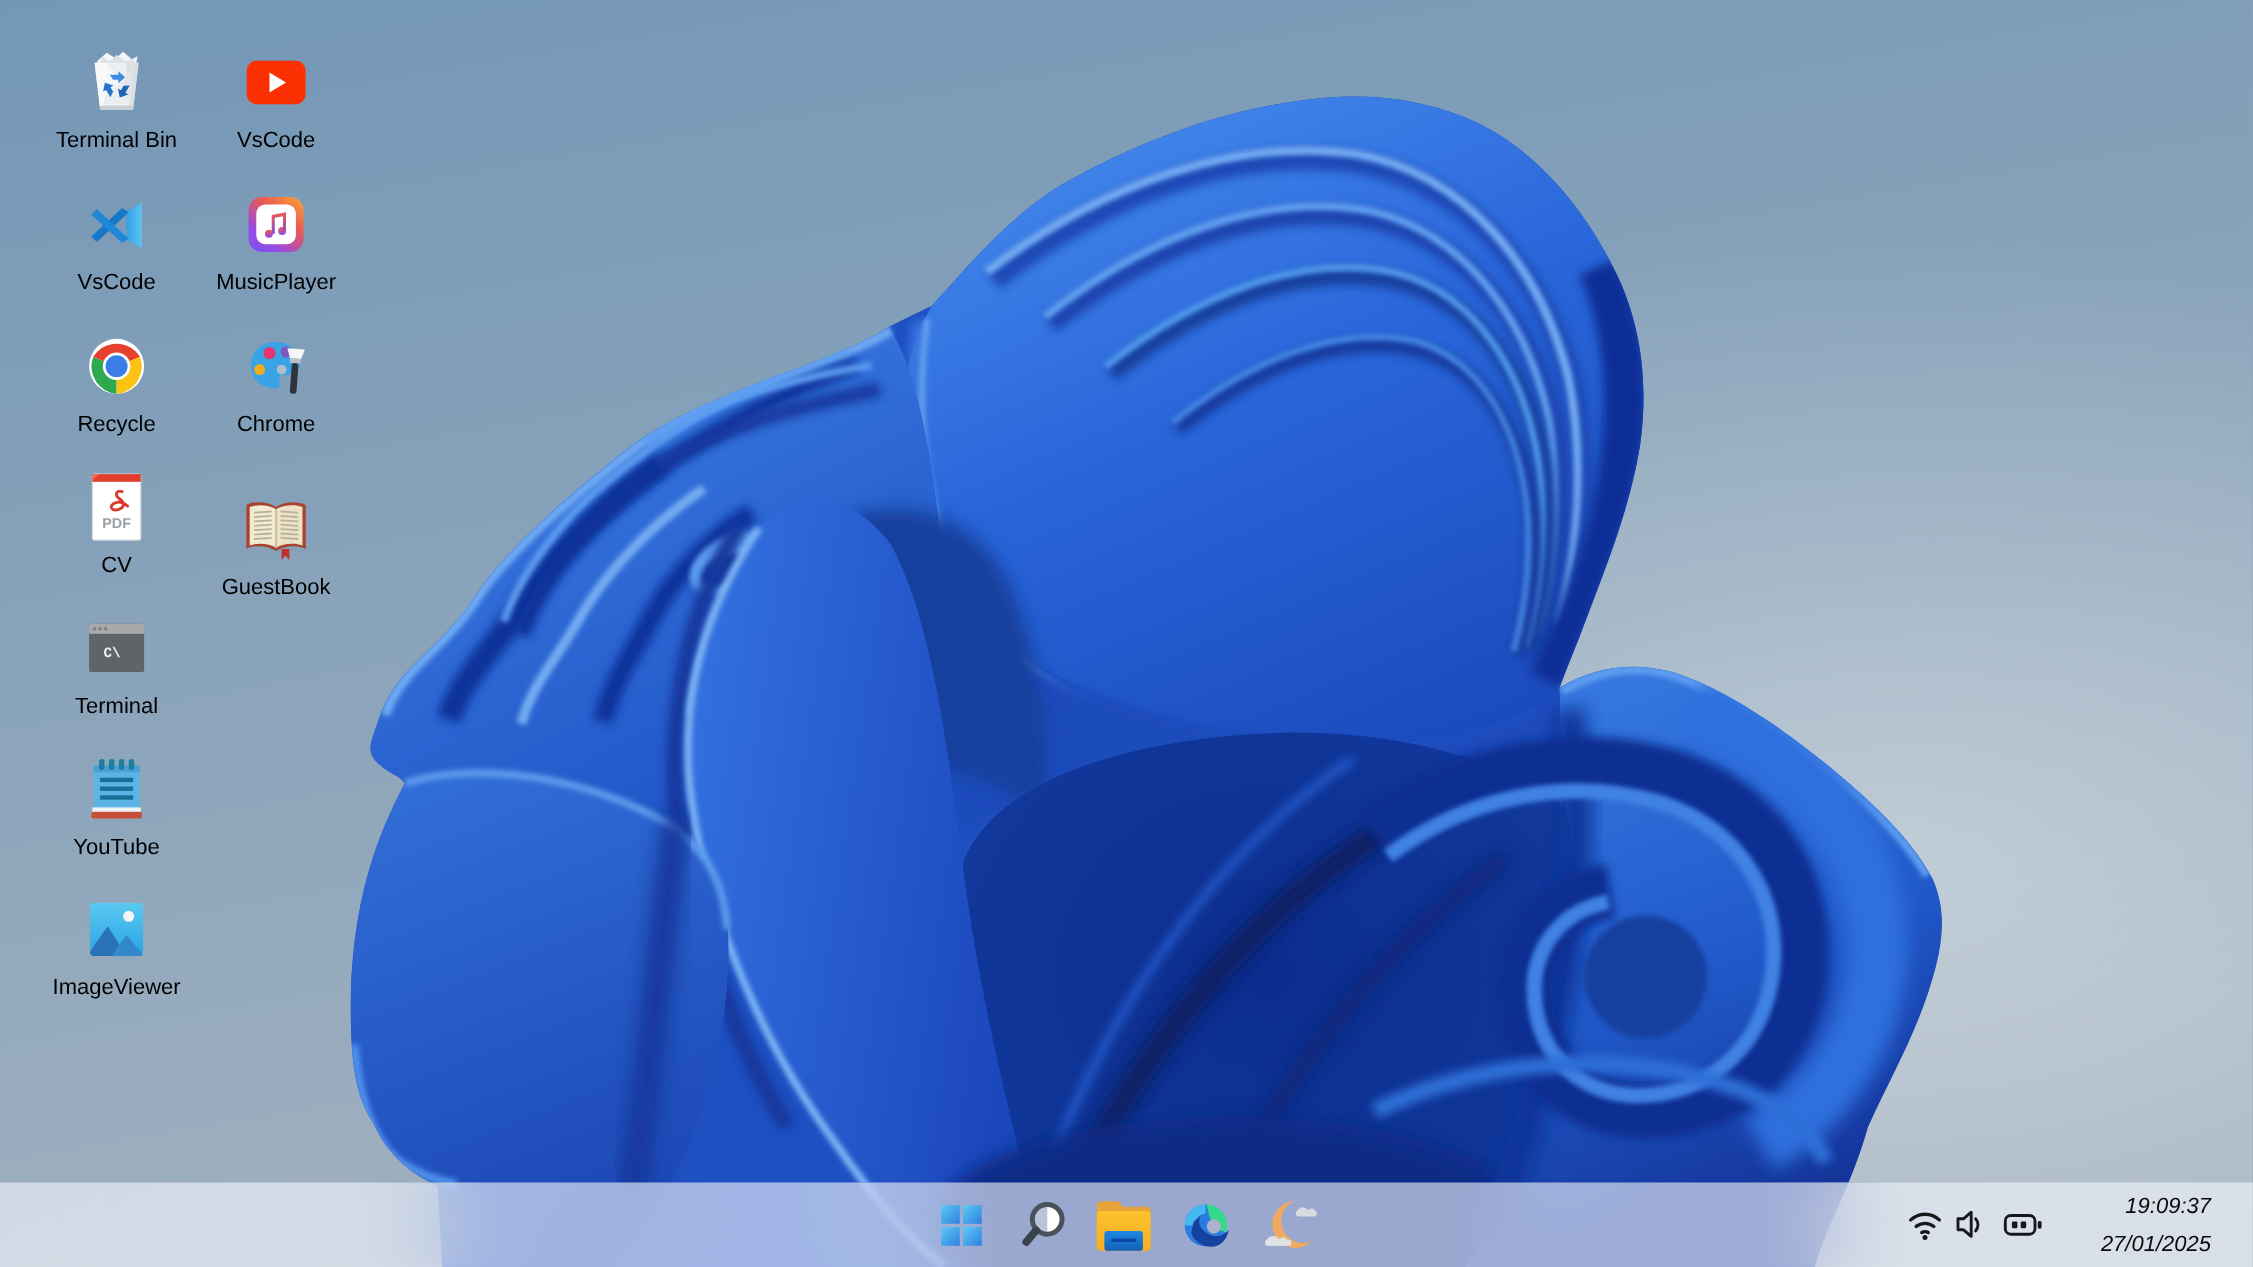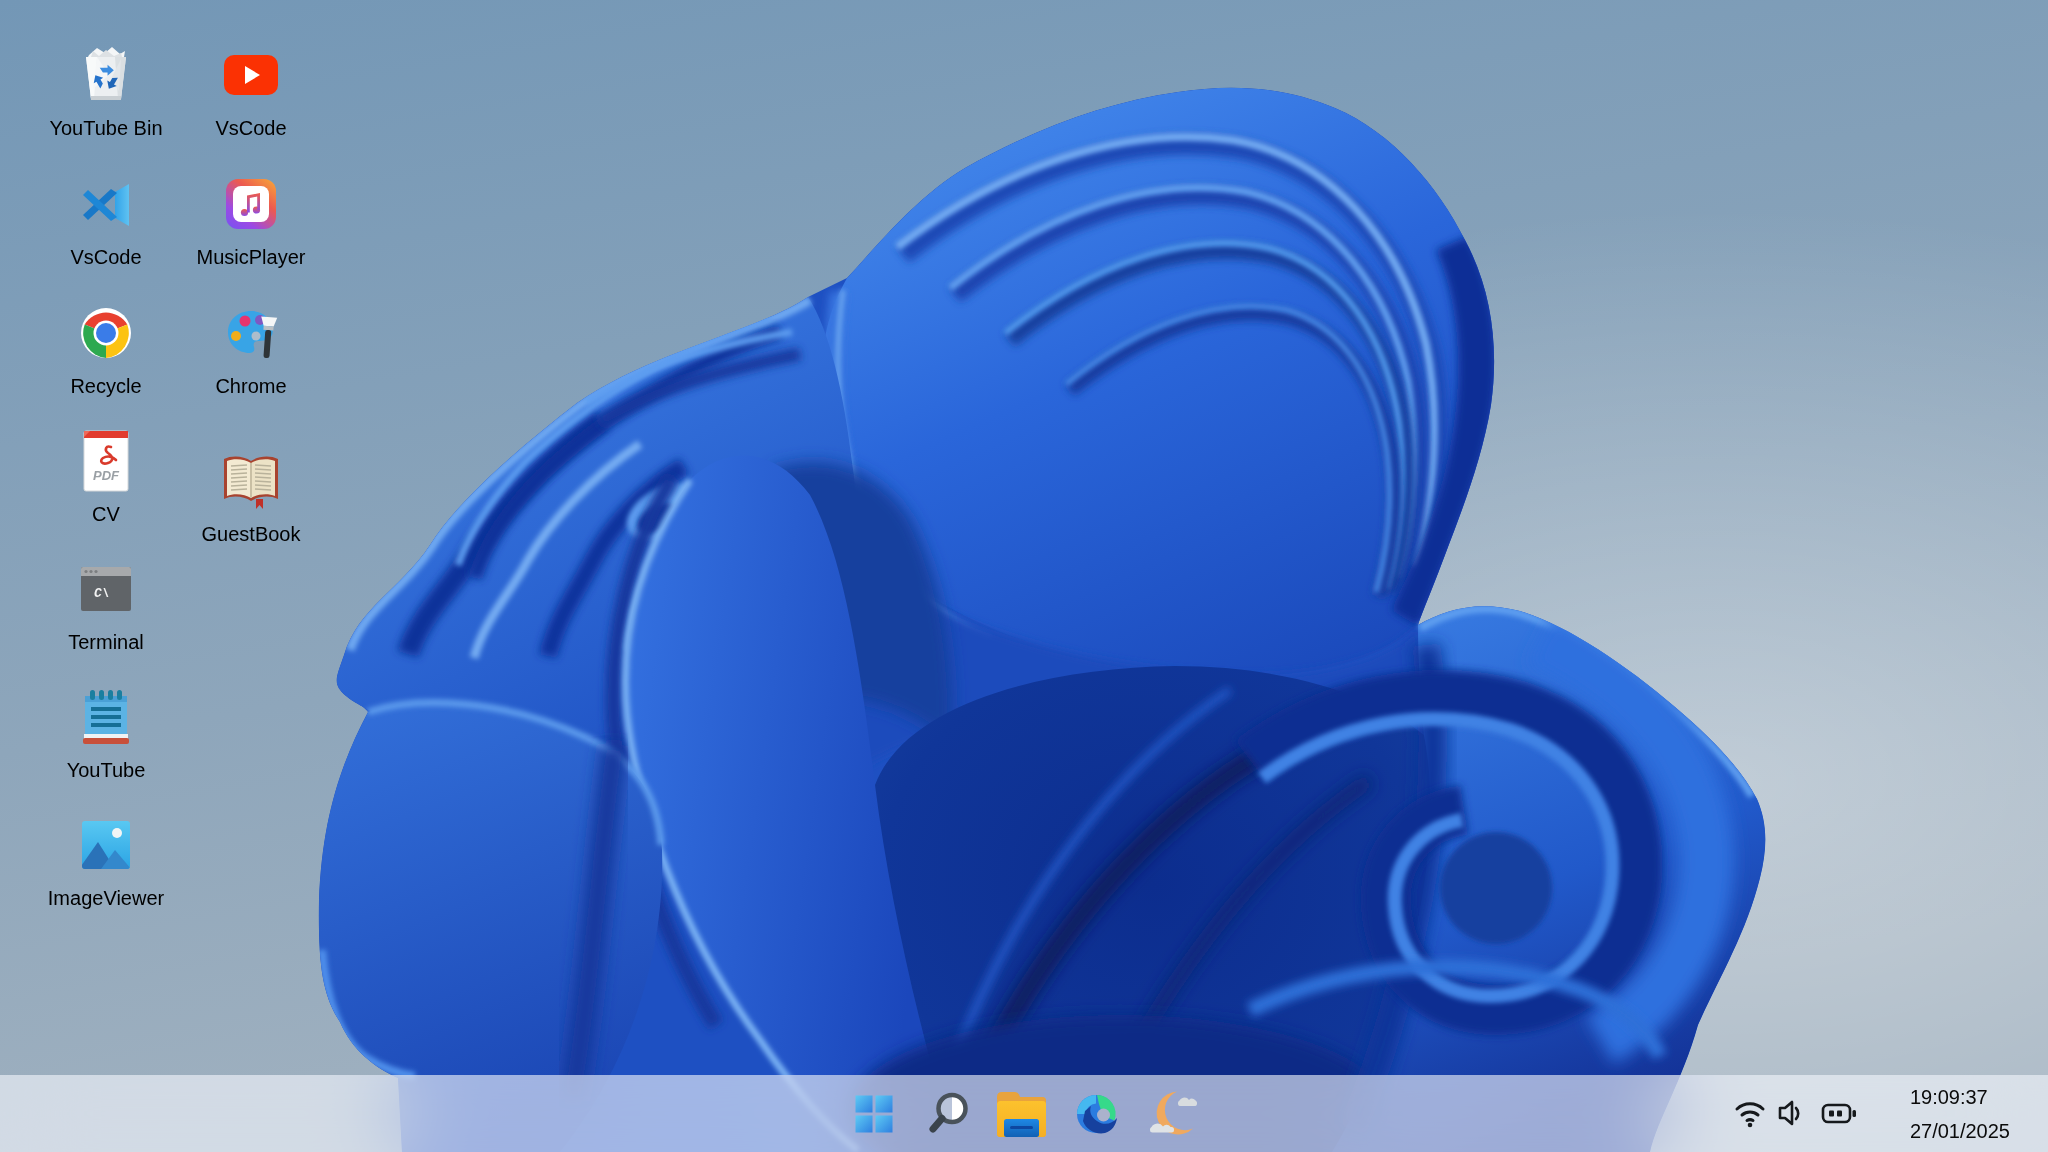--- a/index.html
+++ b/index.html
@@ -1,23 +1,23 @@
 <!DOCTYPE html>
 <html><head>
 <meta charset="utf-8">
 <style>
 html,body{margin:0;padding:0;width:2048px;height:1152px;overflow:hidden;background:#8aa3b8;}
 body{font-family:"Liberation Sans",sans-serif;position:relative;}
 #wall{position:absolute;left:0;top:0;width:2048px;height:1152px;}
 .di{position:absolute;width:176px;text-align:center;}
-.di .ic{display:flex;align-items:center;justify-content:center;height:64px;margin-bottom:10px;font-style:italic;}
+.di .ic{display:flex;align-items:center;justify-content:center;height:64px;margin-bottom:10px;}
 .di .lb{font-size:20px;color:#000;line-height:22px;}
 #taskbar{position:absolute;left:0;top:1075px;width:2048px;height:77px;background:rgba(242,246,252,0.62);backdrop-filter:blur(42px);-webkit-backdrop-filter:blur(42px);}
 #tbc{position:absolute;left:0;top:1075px;width:2048px;height:77px;}
-#clock{position:absolute;right:38px;top:1080px;text-align:left;font-size:20px;color:#0a0a0a;line-height:34px;}
+#clock{position:absolute;right:38px;top:1080px;text-align:right;font-size:20px;color:#0a0a0a;line-height:34px;font-style:italic;}
 </style>
 </head>
 <body>
 <svg id="wall" viewBox="0 0 2048 1152" preserveAspectRatio="none">
 <defs>
 <linearGradient id="bgg" x1="0" y1="0" x2="0.3" y2="1">
 <stop offset="0" stop-color="#7397b6"></stop>
 <stop offset="0.6" stop-color="#8ea6bb"></stop>
 <stop offset="1" stop-color="#a2b2c0"></stop>
 </linearGradient>
@@ -147,21 +147,21 @@
 <path d="M16,12 L28,30 L12,44 Z" fill="#f5f7f8"></path>
 <path d="M40,14 L30,34 L38,46 Z" fill="#e2e6e9"></path>
 <rect x="10" y="51" width="30" height="4" fill="#c9cfd3"></rect>
 <g transform="translate(25,33) scale(0.78)">
 <path transform="rotate(0)" d="M-8,-13 L2,-13 L2,-17 L10,-10 L2,-3 L2,-7 L-4,-7 Z" fill="#3d8de0"></path>
 <path transform="rotate(120)" d="M-8,-13 L2,-13 L2,-17 L10,-10 L2,-3 L2,-7 L-4,-7 Z" fill="#1f66b8"></path>
 <path transform="rotate(240)" d="M-8,-13 L2,-13 L2,-17 L10,-10 L2,-3 L2,-7 L-4,-7 Z" fill="#2573cc"></path>
 </g>
 </svg>
       </div>
-      <div class="lb">YouTube Bin</div>
+      <div class="lb">Terminal Bin</div>
     </div>
 
 <div class="di" style="left:18px;top:172px">
       <div class="ic">
 <svg width="56" height="56" viewBox="0 0 56 56">
 <defs>
             <linearGradient id="vsg" x1="0" y1="0" x2="1" y2="0">
               <stop offset="0" stop-color="#32a3e8"></stop>
               <stop offset="1" stop-color="#5fc2f2"></stop>
             </linearGradient>

